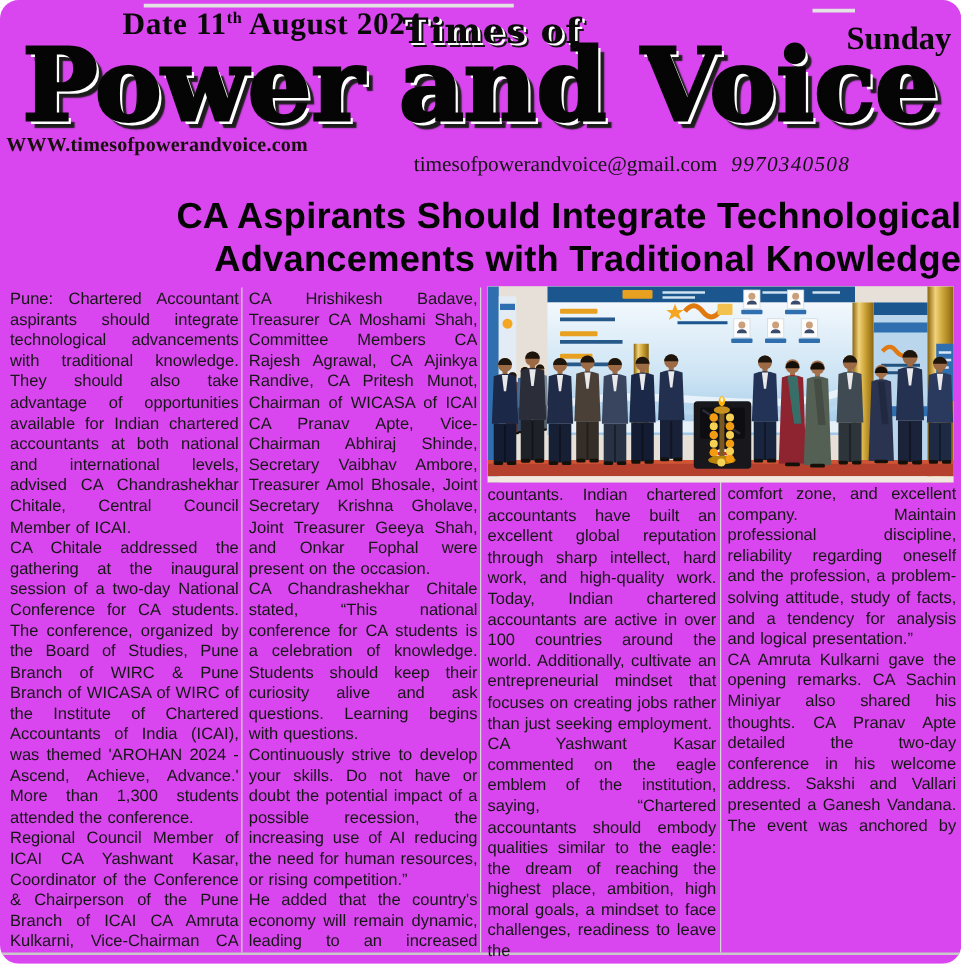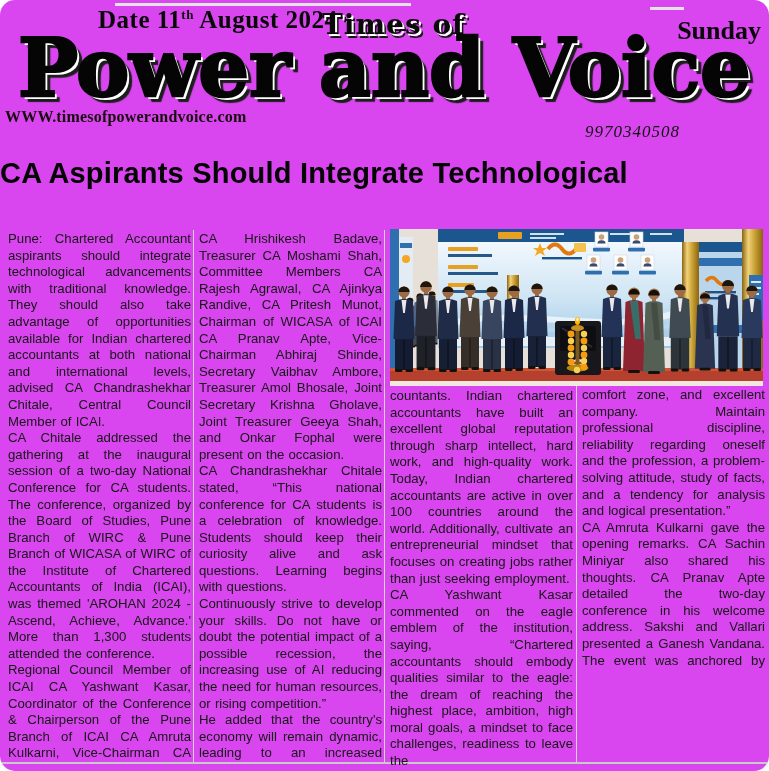--- a/index.html
+++ b/index.html
@@ -45,21 +45,21 @@
     font-family:"Liberation Serif", serif; font-size:17px; color:#131313;
   }
   .phone {
     position:absolute; left:585px; top:122px;
     font-family:"Liberation Serif", serif; font-size:17px; color:#131313;
     letter-spacing:1px;
     font-style:italic;
   }
   .headline {
     position:absolute; left:0; top:156px; width:100%;
-    text-align:left; font-weight:bold; font-size:29px; line-height:35px;
+    text-align:right; font-weight:bold; font-size:29px; line-height:35px;
     color:#050505; letter-spacing:0.2px;
     font-family:"Liberation Sans", sans-serif;
   }
   .col {
     position:absolute; width:183px; overflow:hidden;
     font-size:13.2px; line-height:16.6px; text-align:justify;
     color:#161616; letter-spacing:0px; word-spacing:0.5px;
   }
   .col p { margin:0; }
   .col1 { left:8px;   top:231px; height:531px; }
@@ -81,24 +81,26 @@
 <div class="page">
 
   <div class="scanline" style="left:115px; top:3px; width:296px; height:3px;"></div>
   <div class="scanline" style="left:650px; top:7px; width:34px; height:3px;"></div>
 
   <div class="dateline"><span>Date 11</span><sup>th</sup><span> August 2024</span></div>
   <div class="timesof">Times of</div>
   <div class="weekday">Sunday</div>
   <div class="masthead">Power and Voice</div>
   <div class="website">WWW.timesofpowerandvoice.com</div>
+  <div class="email">timesofpowerandvoice@gmail.com</div>
   <div class="phone">9970340508</div>
 
   <div class="headline">
     <div>CA Aspirants Should Integrate Technological</div>
+    <div>Advancements with Traditional Knowledge</div>
   </div>
 
   <div class="vrule vr1"></div>
   <div class="vrule vr2"></div>
   <div class="vrule vr3"></div>
   <div class="hrule-bottom"></div>
 
   <div class="col col1">
     <p>Pune: Chartered Accountant aspirants should integrate technological advancements with traditional knowledge. They should also take advantage of opportunities available for Indian chartered accountants at both national and international levels, advised CA Chandrashekhar Chitale, Central Council Member of ICAI.</p>
     <p>CA Chitale addressed the gathering at the inaugural session of a two-day National Conference for CA students. The conference, organized by the Board of Studies, Pune Branch of WIRC &amp; Pune Branch of WICASA of WIRC of the Institute of Chartered Accountants of India (ICAI), was themed 'AROHAN 2024 - Ascend, Achieve, Advance.' More than 1,300 students attended the conference.</p>

